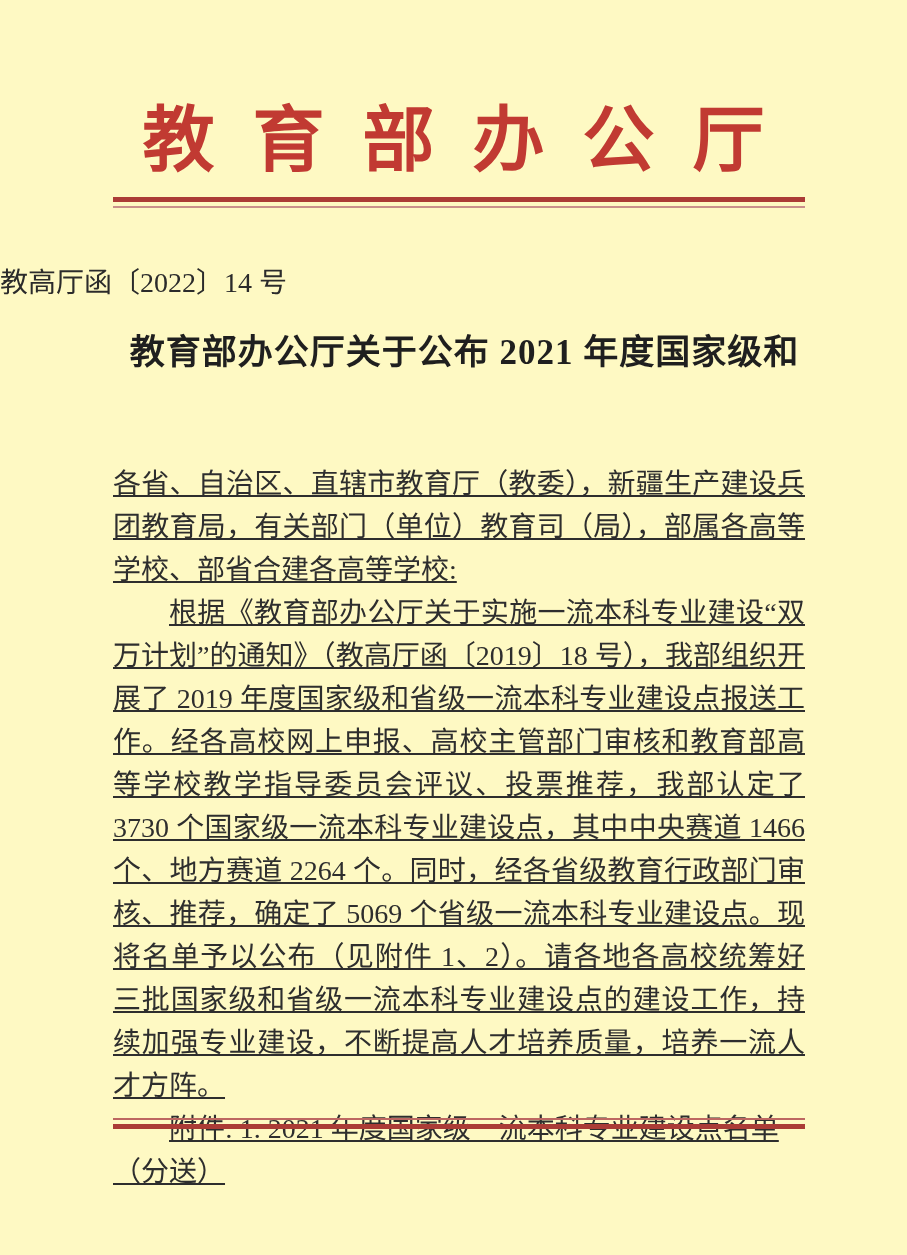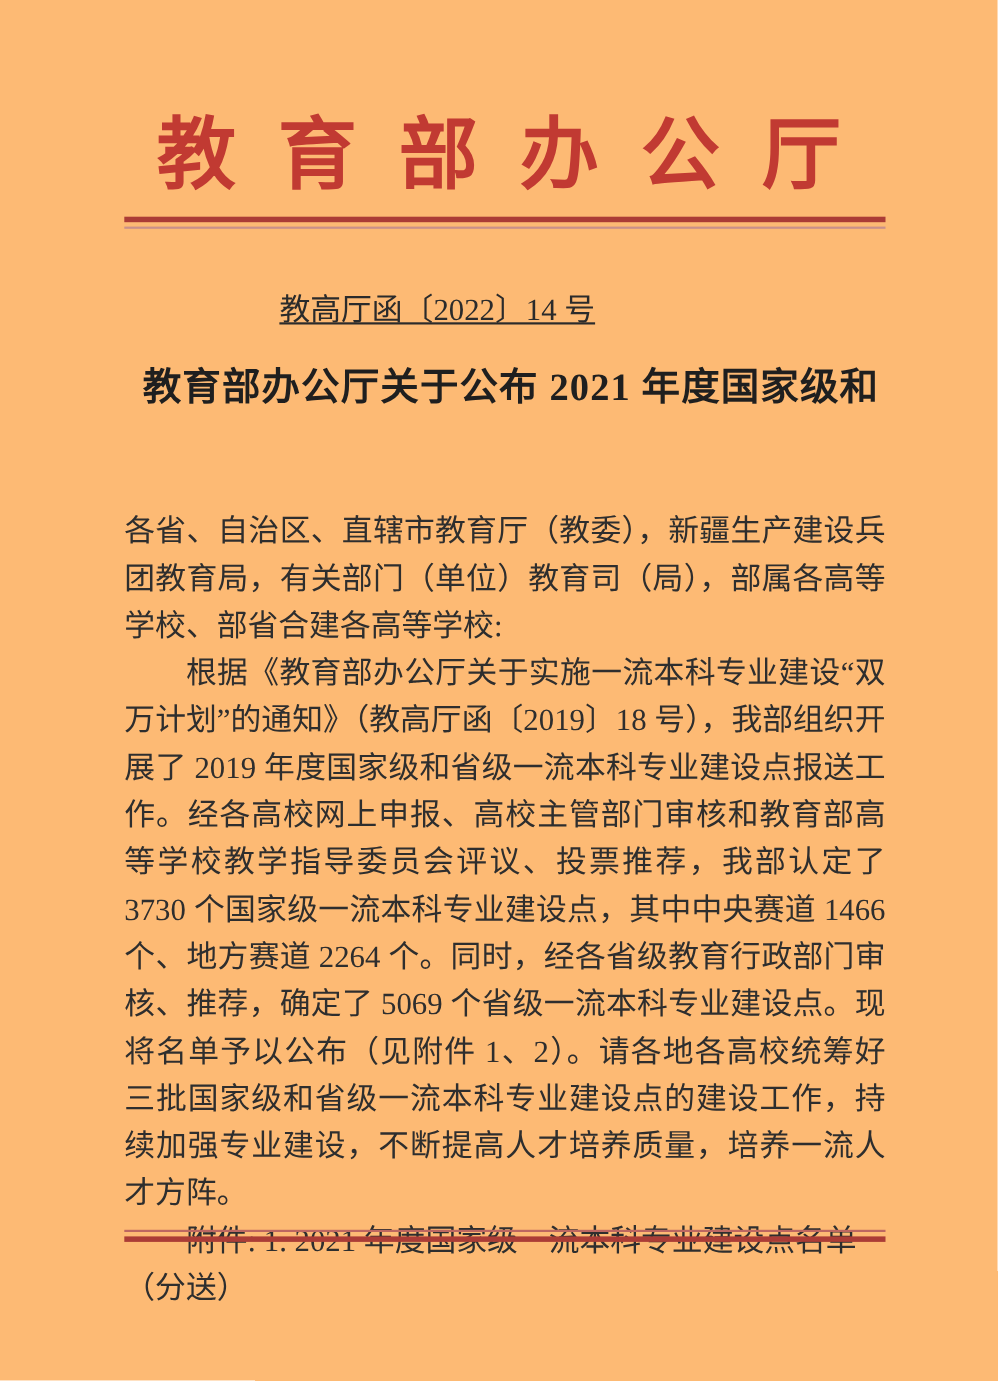--- a/index.html
+++ b/index.html
@@ -4,21 +4,21 @@
 <style>
   html, body {
     margin: 0;
     padding: 0;
     background: #ffffff;
   }
   .page {
     position: relative;
     width: 907px;
     height: 1255px;
-    background: #fdba74;
+    background: #fef9c3;
     overflow: hidden;
     font-family: "Liberation Serif", "DejaVu Serif", serif;
     color: #2e2e2e;
   }
   
   .agency-header {
     position: absolute;
     top: 98px;
     left: 0;
     width: 100%;
@@ -43,26 +43,25 @@
   .rule .thick { height: 5px; background: #ab3c36; }
   .rule .thin  { height: 2px; background: #c9908b; }
   .rule .gap   { height: 4px; background: transparent; }
   .rule-bottom .thin { background: #bd6761; }
 
   .doc-number {
     position: absolute;
     top: 266px;
     left: 0;
     right: 112px;
-    text-align: center;
+    text-align: left;
     font-size: 28px;
     line-height: 34px;
     color: #2b2b2b;
     white-space: nowrap;
-    text-decoration: underline;
   }
   .doc-title {
     position: absolute;
     top: 331px;
     left: 0;
     width: 100%;
     text-align: center;
     font-size: 35px;
     line-height: 44px;
     font-weight: bold;
@@ -76,20 +75,21 @@
     left: 113px;
     width: 692px;
     font-size: 28px;
     line-height: 43px;
     text-align: justify;
     color: #2e2e2e;
   }
   .body-text p {
     margin: 0;
     padding: 0;
+    text-decoration: underline;
   }
   .para-indent {
     text-indent: 2em;
   }
   .attachment-line {
     margin-top: 43px;
     text-indent: 2em;
     text-align: left;
   }
 </style>

